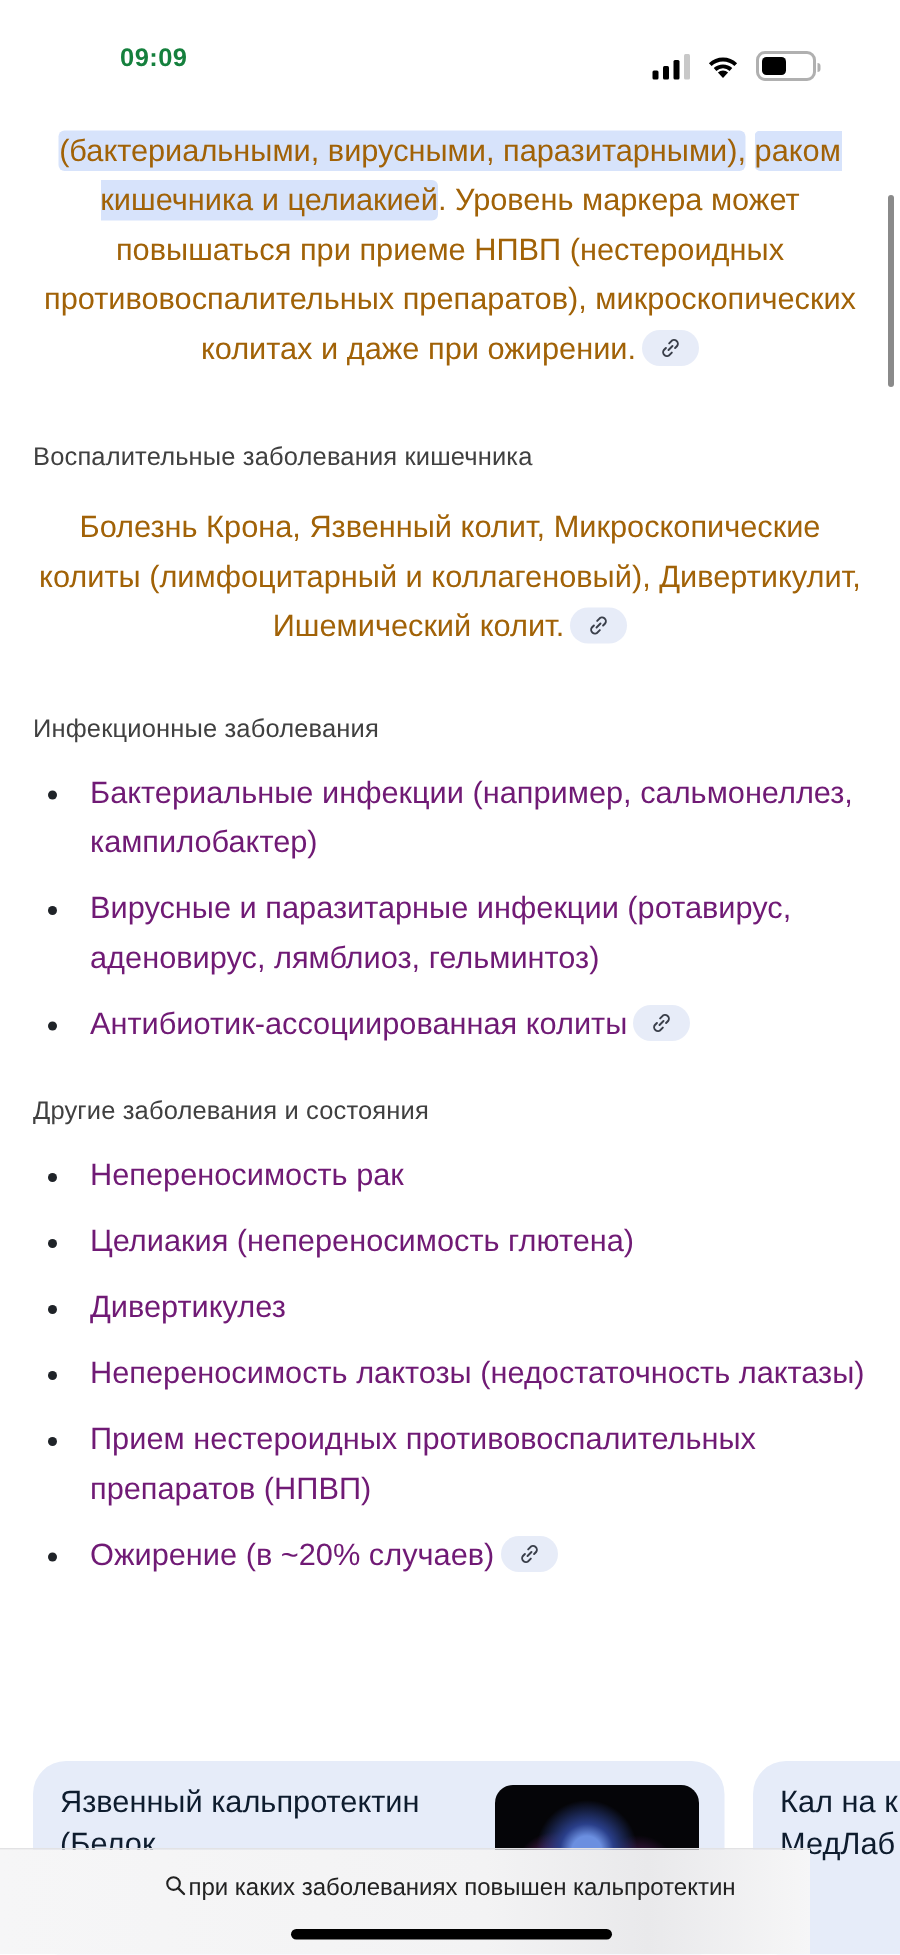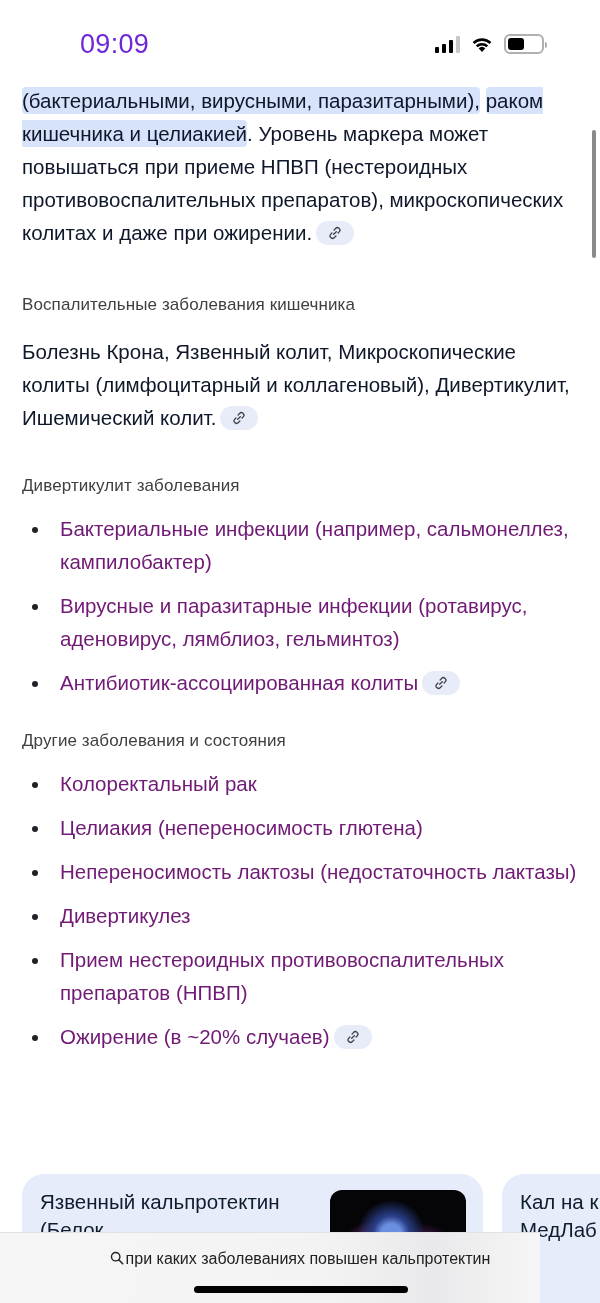--- a/index.html
+++ b/index.html
@@ -6,32 +6,32 @@
   html, body {
     width: 600px; height: 1303px; overflow: hidden;
     background: #ffffff;
     font-family: "Liberation Sans", "DejaVu Sans", sans-serif;
     color: #1f2328;
   }
   .screen { position: relative; width: 600px; height: 1303px; overflow: hidden; background: #fff; }
 
   
   .status-bar { position: absolute; top: 0; left: 0; width: 600px; height: 84px; background: #fff; z-index: 5; }
-  .status-time { position: absolute; left: 80px; top: 29px; font-size: 27px; font-weight: 400; color: #6d28d9; letter-spacing: 0.3px; }
+  .status-time { position: absolute; left: 80px; top: 29px; font-size: 17px; font-weight: 700; color: #15803d; letter-spacing: 0.3px; }
   .status-icons { position: absolute; right: 56px; top: 34px; display: flex; align-items: center; gap: 10px; }
   .signal { display: flex; align-items: flex-end; gap: 3px; height: 18px; }
   .signal span { display: block; width: 4px; background: #000; border-radius: 1px; }
   .signal span.dim { background: #c8c8c8; }
   .battery { width: 40px; height: 20px; border: 2px solid #b0b0b0; border-radius: 6px; position: relative; padding: 2px; }
   .battery .fill { width: 16px; height: 100%; background: #000; border-radius: 3px; }
   .battery::after { content: ""; position: absolute; right: -5px; top: 6px; width: 2px; height: 6px; background: #b0b0b0; border-radius: 0 2px 2px 0; }
 
   
   .content { position: absolute; left: 22px; top: 84px; width: 556px; }
-  .para { font-size: 20.5px; line-height: 33px; color: #0f172a; }
+  .para { font-size: 20.5px; line-height: 33px; color: #a16207; text-align: center; }
   .hl { background: #d7e3fb; border-radius: 4px; padding: 2px 0; }
   .link-chip {
     display: inline-flex; align-items: center; justify-content: center;
     width: 38px; height: 24px; border-radius: 12px; background: #e7ecf8;
     vertical-align: middle; margin-left: 4px; position: relative; top: -2px;
   }
   .link-chip svg { width: 14px; height: 14px; }
 
   h2.section { font-size: 17px; font-weight: 400; color: #404040; line-height: 32px; letter-spacing: 0.1px; }
   .section-block { margin-top: 34px; }
@@ -100,39 +100,39 @@
     <div class="section-block" style="margin-top:40px">
       <h2 class="section">Воспалительные заболевания кишечника</h2>
       <p class="para"><span>Болезнь Крона, Язвенный колит, Микроскопические колиты (лимфоцитарный и коллагеновый), Дивертикулит, Ишемический колит.</span><span class="link-chip">
             <svg viewBox="0 0 16 16">
               <path d="M6.5 9.5 L9.5 6.5 M7 4.5 L8.5 3 A2.5 2.5 0 0 1 13 6.5 L11.5 8 M9 11.5 L7.5 13 A2.5 2.5 0 0 1 3 9.5 L4.5 8" fill="none" stroke="#3a3f4a" stroke-width="1.5" stroke-linecap="round"></path>
             </svg>
           </span></p>
     </div>
 
     <div class="section-block" style="margin-top:36px">
-      <h2 class="section">Дивертикулит заболевания</h2>
+      <h2 class="section">Инфекционные заболевания</h2>
       <ul class="bullets">
         <li>Бактериальные инфекции (например, сальмонеллез, кампилобактер)</li>
         <li>Вирусные и паразитарные инфекции (ротавирус, аденовирус, лямблиоз, гельминтоз)</li>
         <li><span>Антибиотик-ассоциированная колиты</span><span class="link-chip">
               <svg viewBox="0 0 16 16">
                 <path d="M6.5 9.5 L9.5 6.5 M7 4.5 L8.5 3 A2.5 2.5 0 0 1 13 6.5 L11.5 8 M9 11.5 L7.5 13 A2.5 2.5 0 0 1 3 9.5 L4.5 8" fill="none" stroke="#3a3f4a" stroke-width="1.5" stroke-linecap="round"></path>
               </svg>
             </span></li>
       </ul>
     </div>
 
     <div class="section-block" style="margin-top:26px">
       <h2 class="section">Другие заболевания и состояния</h2>
       <ul class="bullets">
-        <li>Колоректальный рак</li>
+        <li>Непереносимость рак</li>
         <li>Целиакия (непереносимость глютена)</li>
+        <li>Дивертикулез</li>
         <li>Непереносимость лактозы (недостаточность лактазы)</li>
-        <li>Дивертикулез</li>
         <li>Прием нестероидных противовоспалительных препаратов (НПВП)</li>
         <li><span>Ожирение (в ~20% случаев)</span><span class="link-chip">
               <svg viewBox="0 0 16 16">
                 <path d="M6.5 9.5 L9.5 6.5 M7 4.5 L8.5 3 A2.5 2.5 0 0 1 13 6.5 L11.5 8 M9 11.5 L7.5 13 A2.5 2.5 0 0 1 3 9.5 L4.5 8" fill="none" stroke="#3a3f4a" stroke-width="1.5" stroke-linecap="round"></path>
               </svg>
             </span></li>
       </ul>
     </div>
   </div>
 

